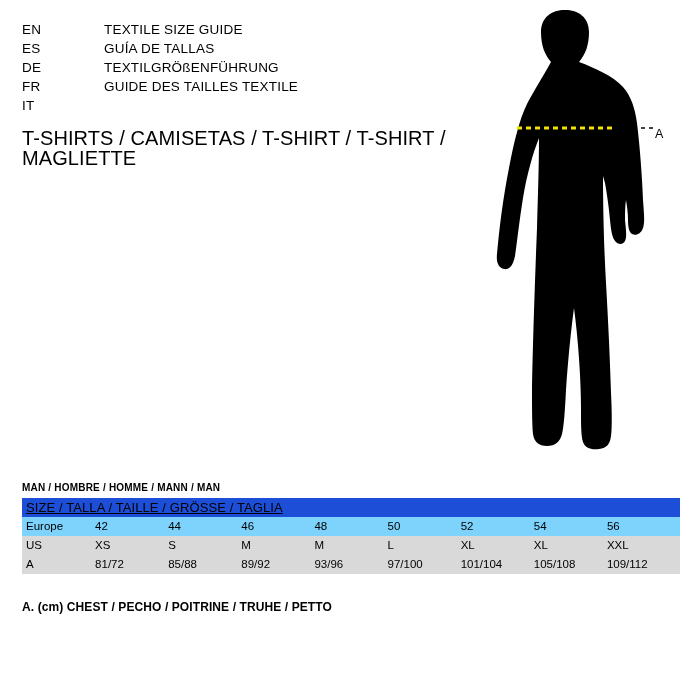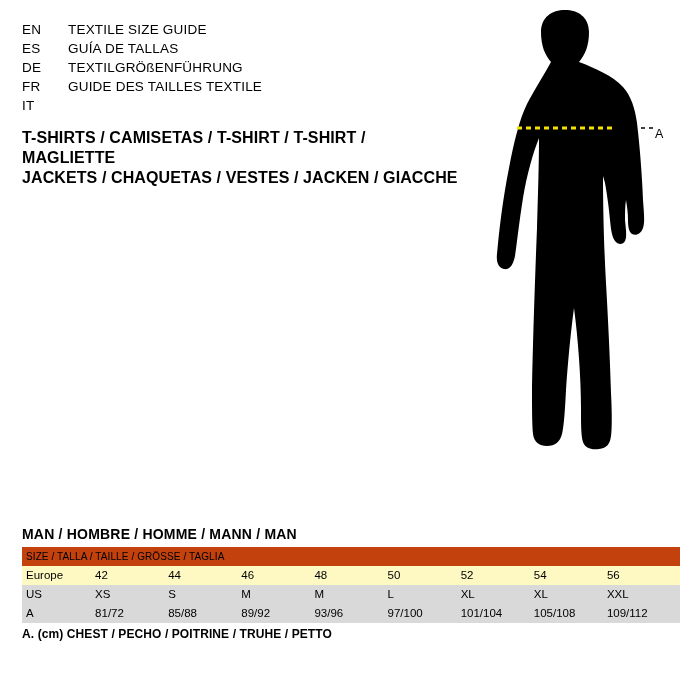--- a/index.html
+++ b/index.html
@@ -22,39 +22,40 @@
     left: 22px;
     top: 22px;
     width: 430px;
   }
   .lang-row {
     display: flex;
     align-items: baseline;
     height: 19px;
     font-size: 13.5px;
     letter-spacing: 0.2px;
+    gap: 36px;
   }
   .lang-code {
     width: 46px;
     flex: 0 0 46px;
   }
   .lang-text {
     flex: 1;
   }
 
   
   .cat-block {
     position: absolute;
     left: 22px;
     top: 128px;
     width: 440px;
   }
   .cat-line {
-    font-size: 16px;
-    font-weight: bold;
+    font-size: 20px;
+    font-weight: normal;
     letter-spacing: 0.1px;
     line-height: 20px;
   }
 
   
   .figure-wrap {
     position: absolute;
     left: 455px;
     top: 8px;
     width: 245px;
@@ -72,58 +73,58 @@
   }
 
   
   .table-area {
     position: absolute;
     left: 22px;
     top: 482px;
     width: 658px;
   }
   .man-title {
-    font-size: 14px;
+    font-size: 10px;
     font-weight: bold;
     letter-spacing: 0.2px;
     margin-bottom: 5px;
-    margin-top: 44px;
   }
   table.size-table {
     width: 658px;
     border-collapse: collapse;
     font-size: 11.5px;
     table-layout: fixed;
   }
   table.size-table td {
     padding: 0;
     height: 19px;
     line-height: 19px;
     text-align: left;
     vertical-align: middle;
   }
   table.size-table td.first {
     text-align: left;
     padding-left: 4px;
     width: 104px;
   }
   tr.hdr td {
-    background: #c2410c;
+    background: #1d4ed8;
     text-align: left;
-    font-size: 10px;
+    font-size: 13px;
     letter-spacing: 0.1px;
+    text-decoration: underline;
   }
   tr.shade td {
     background: #d9d9d9;
   }
   tr.plain td {
-    background: #fef9c3;
+    background: #7dd3fc;
   }
   .footnote {
-    margin-top: 4px;
+    margin-top: 26px;
     font-size: 12px;
     font-weight: bold;
     letter-spacing: 0.1px;
   }
 </style>
 </head>
 <body>
 
 <div class="lang-block">
   <div class="lang-row">
@@ -142,21 +143,20 @@
     <div class="lang-code">FR</div>
     <div class="lang-text">GUIDE DES TAILLES TEXTILE</div>
   </div>
   <div class="lang-row">
     <div class="lang-code">IT</div>
   </div>
 </div>
 
 <div class="cat-block">
   <div class="cat-line">T-SHIRTS / CAMISETAS / T-SHIRT / T-SHIRT / MAGLIETTE</div>
-  <div class="cat-line">JACKETS / CHAQUETAS / VESTES / JACKEN / GIACCHE</div>
 </div>
 
 <div class="figure-wrap">
   <svg width="245" height="470" viewBox="0 0 245 470">
     <path fill="#000000" d="
       M 86,24
       C 86,9 97,2 110,2
       C 123,2 134,9 134,24
       C 134,38 130,47 124,54
       C 140,60 158,68 168,79

